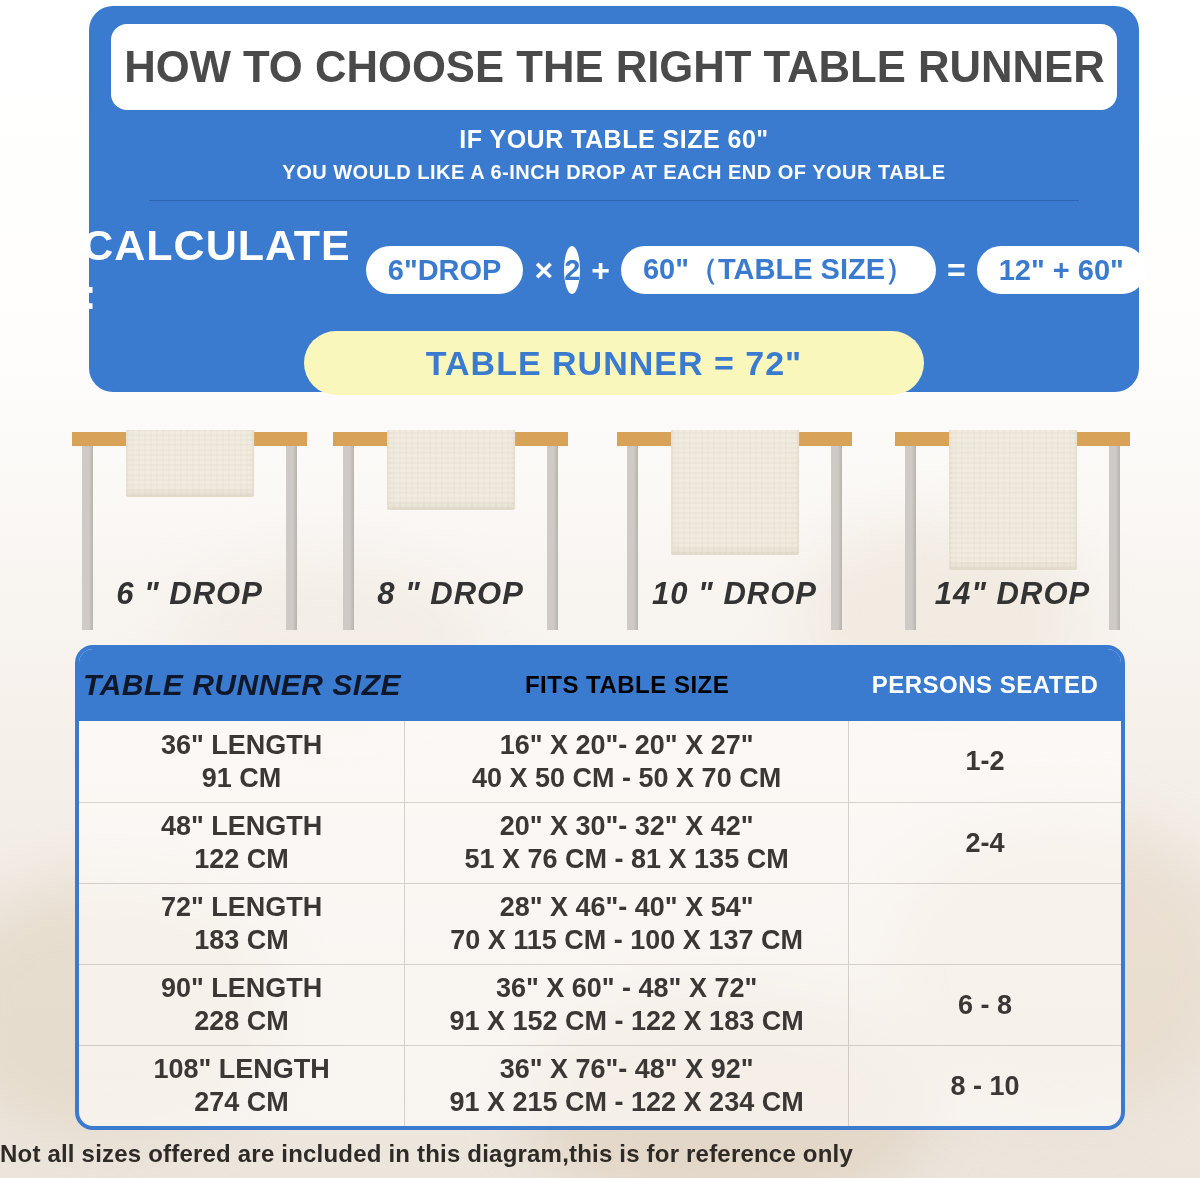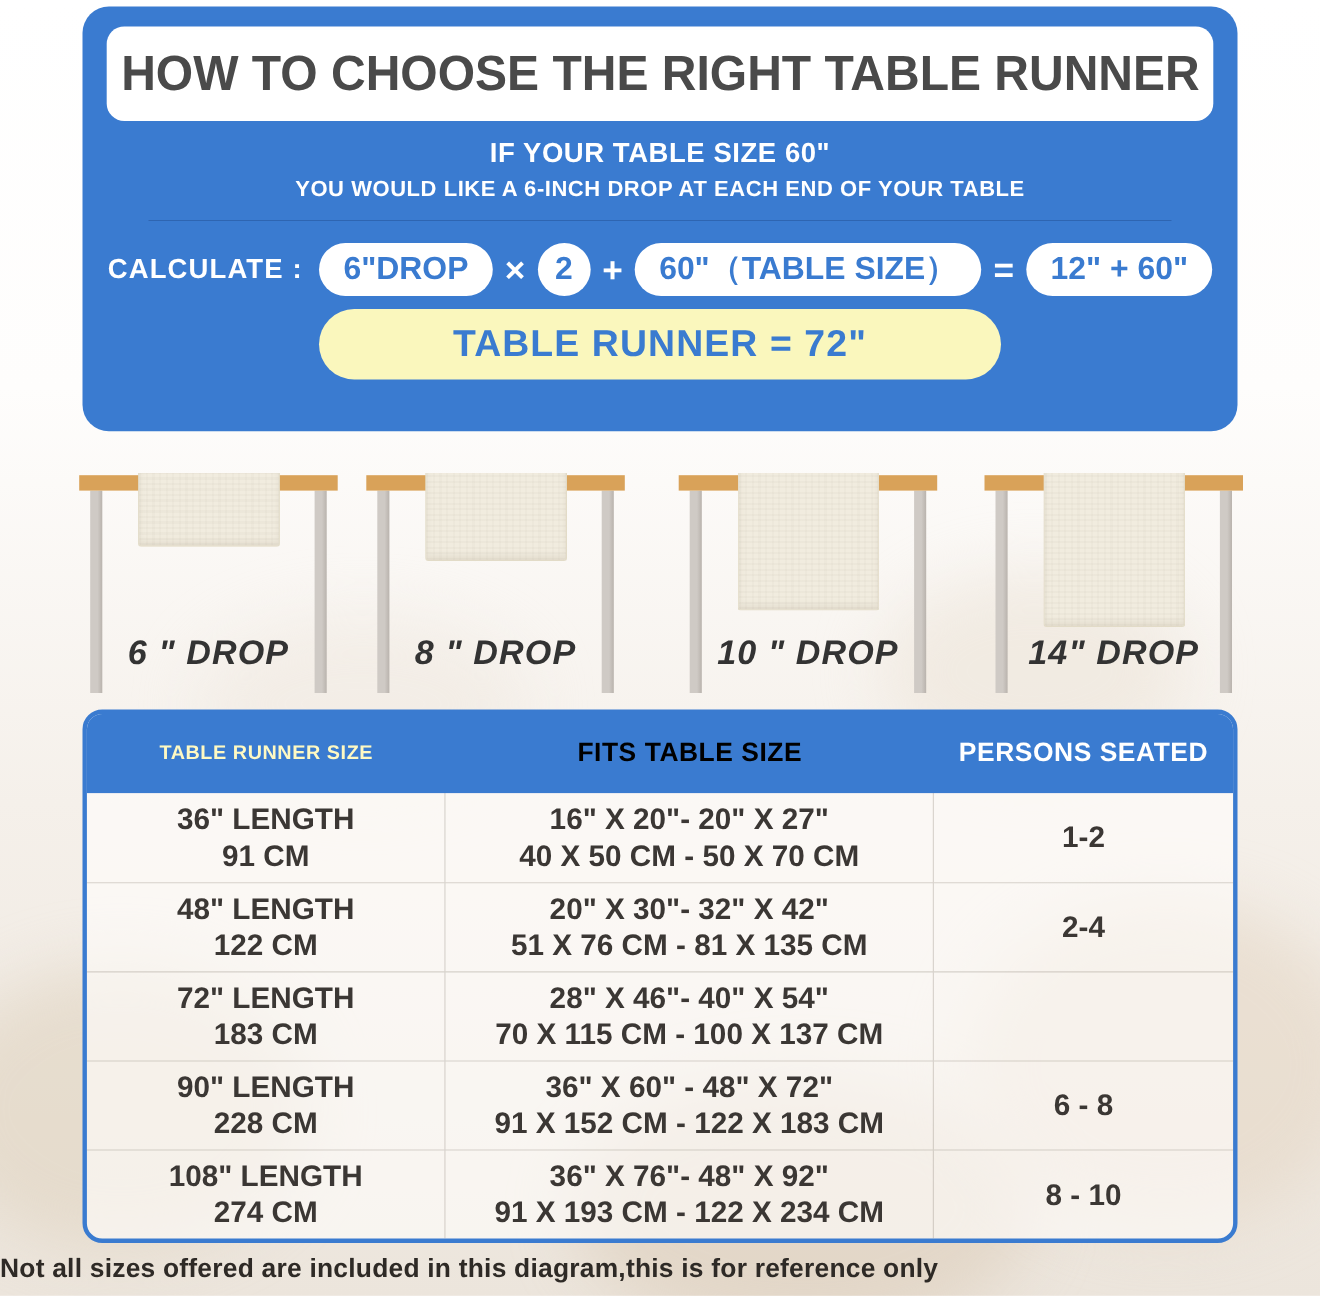--- a/index.html
+++ b/index.html
@@ -14,40 +14,40 @@
   .b1 { left:-60px; bottom:40px;  width:340px; height:260px; background:rgba(223,209,189,.55); }
   .b2 { left:520px; bottom:-40px; width:420px; height:240px; background:rgba(214,198,175,.45); }
   .b3 { right:-40px; bottom:60px; width:360px; height:300px; background:rgba(228,214,194,.55); }
   .b4 { left:180px; top:560px;   width:300px; height:160px; background:rgba(240,234,225,.6); }
   .b5 { right:120px; top:520px;  width:280px; height:180px; background:rgba(236,228,216,.6); }
 
   .canvas { position:relative; z-index:1; width:1200px; height:1178px; }
 
   
   .hero {
-    position:absolute; left:75px; top:6px; width:1050px; height:386px;
+    position:absolute; left:89px; top:6px; width:1050px; height:386px;
     background:#3a7bd0; border-radius:24px;
   }
   .title-box {
     margin:18px 22px 0; height:86px; background:#ffffff; border-radius:16px;
     display:flex; align-items:center; justify-content:center;
   }
   .title-box h1 {
     font-size:45px; font-weight:900; color:#4a4a4a; letter-spacing:0px;
     transform:scaleX(0.97); white-space:nowrap;
   }
   .sub1, .sub2 { text-align:center; color:#ffffff; font-weight:700; letter-spacing:.5px; }
   .sub1 { margin-top:15px; font-size:25px; }
   .sub2 { margin-top:7px;  font-size:20px; }
   .hr-line { margin:16px 60px 0; border-top:1px solid rgba(25,60,120,.35); }
 
   .calc-row {
     margin-top:20px; display:flex; align-items:center; justify-content:center; gap:11px;
   }
-  .calc-label { color:#fff; font-size:25px; font-weight:800; letter-spacing:1px; margin-right:4px; }
+  .calc-label { color:#fff; font-size:43px; font-weight:800; letter-spacing:1px; margin-right:4px; }
   .pill {
     background:#fff; color:#3a7bd0; font-weight:800; font-size:29px;
     height:48px; padding:0 22px; border-radius:26px;
     display:inline-flex; align-items:center; justify-content:center; white-space:nowrap;
   }
   .circle { width:48px; padding:0; border-radius:50%; }
   .op { color:#fff; font-size:32px; font-weight:800; }
 
   .result-pill {
     margin:12px auto 0; width:620px; height:64px; border-radius:34px;
@@ -168,21 +168,21 @@
       <div class="leg l"></div>
       <div class="leg r"></div>
       <div class="top-bar"></div>
       <div class="runner"></div>
       <div class="drop-label">14" DROP</div>
     </div>
   </div>
 
   <div class="size-panel">
     <div class="size-head grid3">
-      <div class="cell" style="color:#fef9c3;font-size:18px;">TABLE RUNNER SIZE</div>
+      <div class="cell" style="color:#0f172a;font-size:30px;font-style:italic;">TABLE RUNNER SIZE</div>
       <div class="cell" style="color:#000000;font-size:24px;">FITS TABLE SIZE</div>
       <div class="cell" style="color:#fff;font-size:24px;">PERSONS SEATED</div>
     </div>
 
     <div class="size-row grid3">
       <div class="cell c1">
         <span>36" LENGTH</span>
         <span>91 CM</span>
       </div>
       <div class="cell c2">
@@ -227,20 +227,20 @@
       <div class="cell c3">6 - 8</div>
     </div>
 
     <div class="size-row grid3">
       <div class="cell c1">
         <span>108" LENGTH</span>
         <span>274 CM</span>
       </div>
       <div class="cell c2">
         <span>36" X 76"- 48" X 92"</span>
-        <span>91 X 193 CM - 122 X 234 CM</span>
+        <span>91 X 215 CM - 122 X 234 CM</span>
       </div>
       <div class="cell c3">8 - 10</div>
     </div>
   </div>
 
   <div class="footnote">Not all sizes offered are included in this diagram,this is for reference only</div>
 </div>
 
 </body></html>

